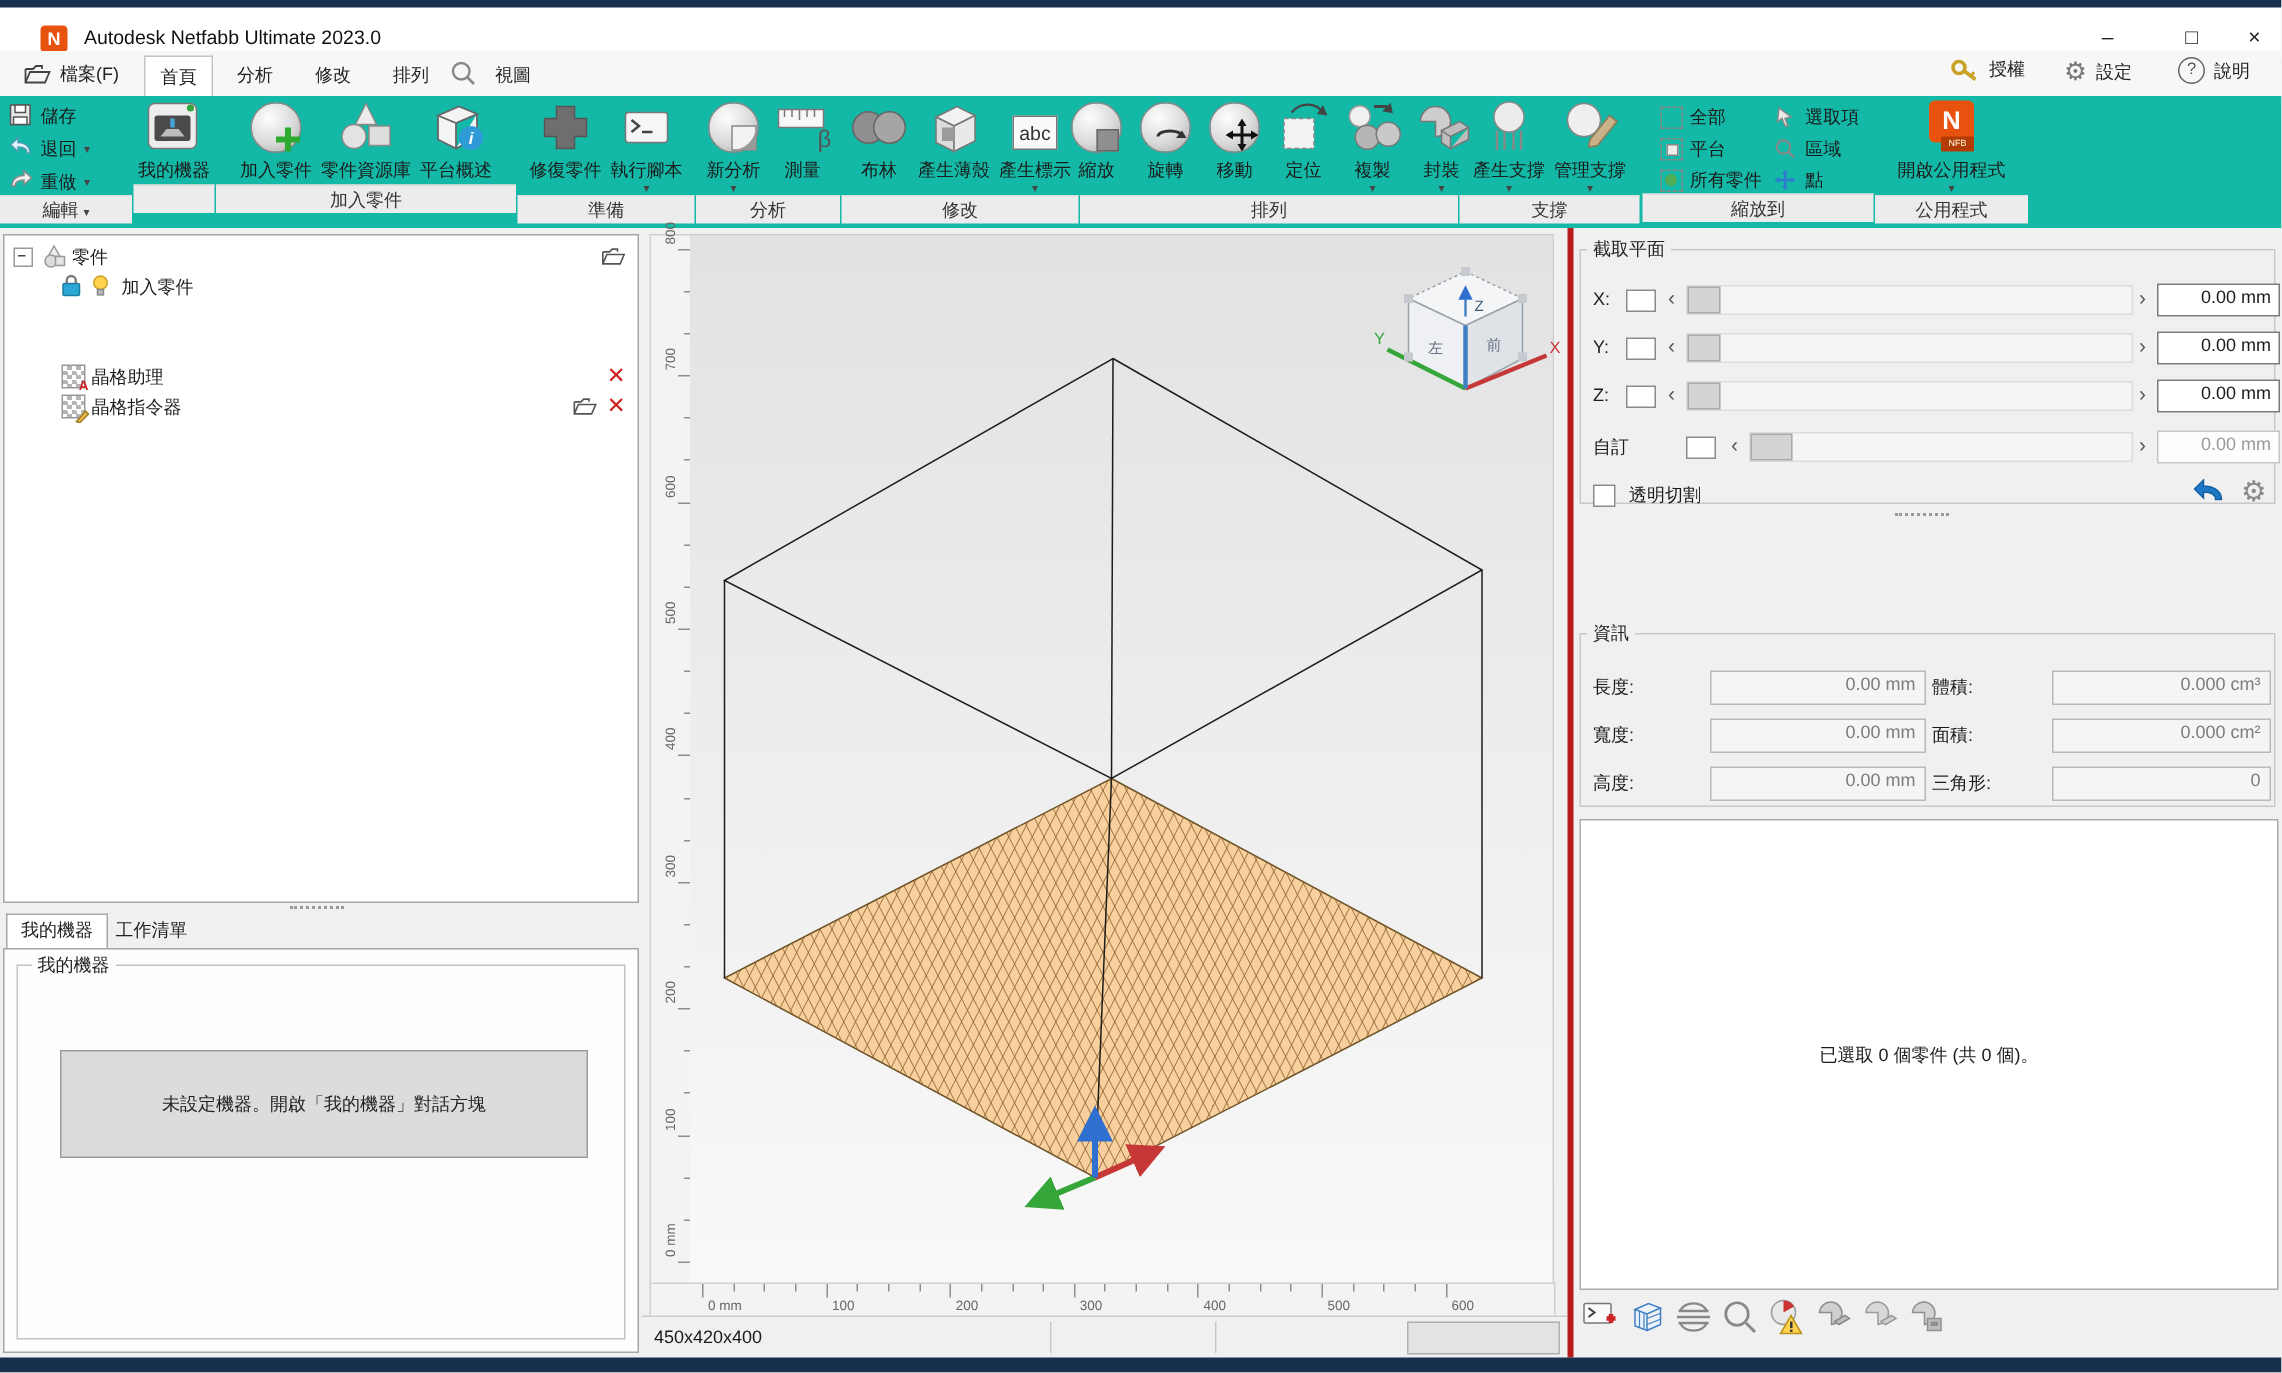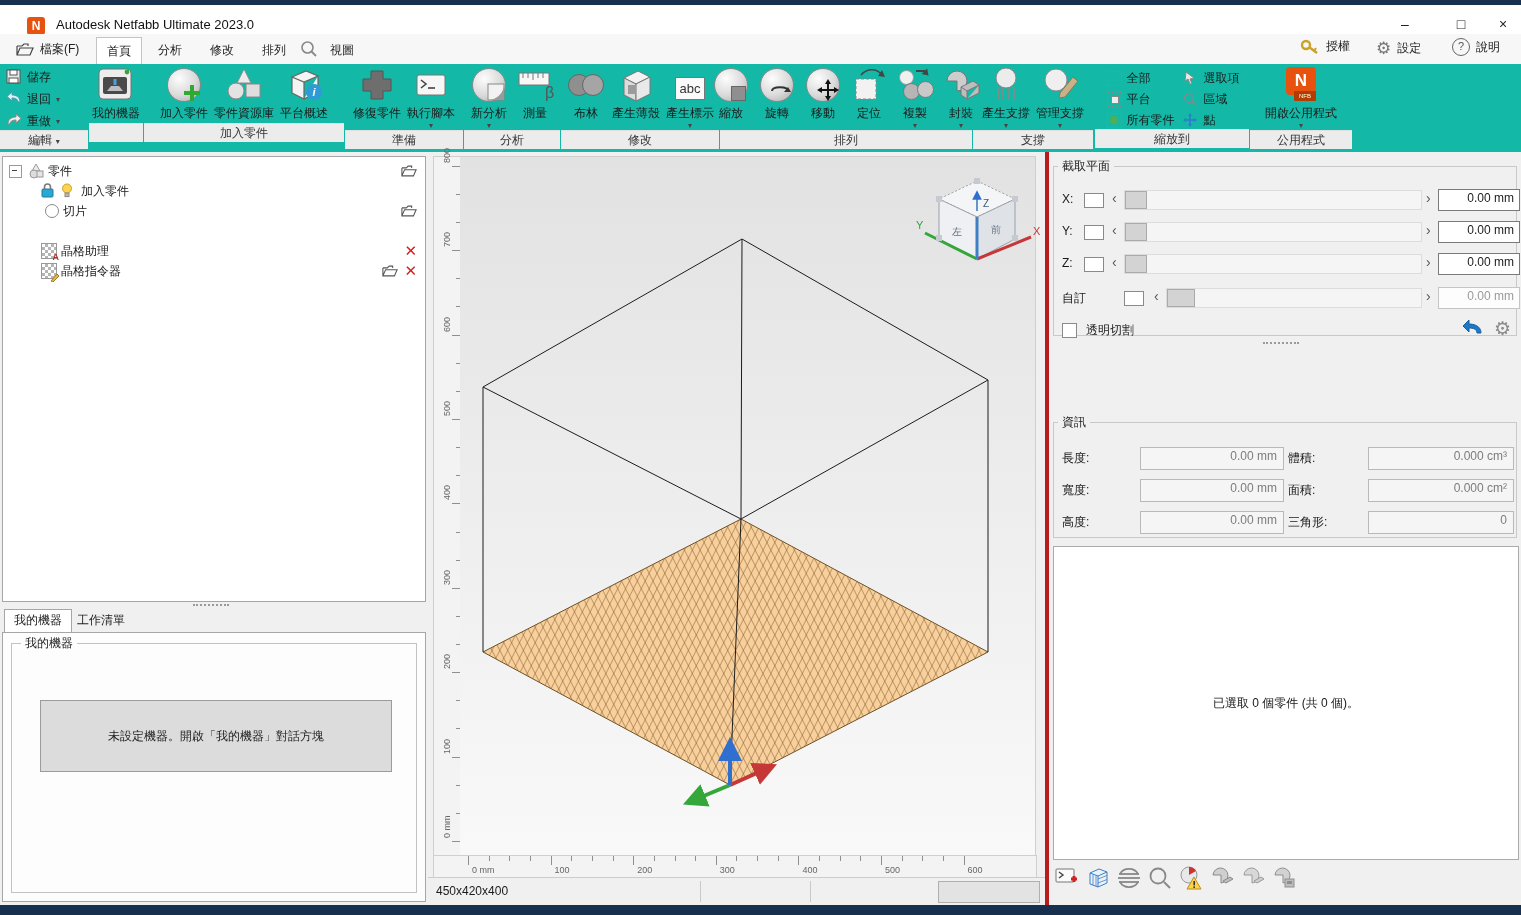--- a/index.html
+++ b/index.html
@@ -518,31 +518,20 @@
         </span>
       <span class="sic" style="margin-left:4px">
           <svg width="12" height="15" viewBox="0 0 12 15">
             <circle cx="6" cy="5.5" r="4.5" fill="#ffd34d" stroke="#c9a227"></circle>
             <rect x="4" y="10" width="4" height="3.6" fill="#b9b9b9" stroke="#8a8a8a"></rect>
           </svg>
         </span>
       <span class="tlabel">加入零件</span>
     </div>
 
-    <div class="trow" style="top:44px">
-      <span style="margin-left:42px;width:12px;height:12px;border:1.4px solid #8a8a8a;border-radius:50%;display:inline-block"></span>
-      <span class="tlabel">切片</span>
-      <span class="trowRight">
-          <span>
-            <svg width="16" height="12" viewBox="0 0 18 13">
-              <path d="M1 3 L6 3 L8 1 L12 1 L12 3 M1 3 L1 12 L14 12 L17 5 L4 5 L1 12" fill="none" stroke="#555" stroke-width="1.2"></path>
-            </svg>
-          </span>
-        </span>
-    </div>
 
 
     <div class="trow" style="top:84px">
       <span style="margin-left:38px;position:relative" class="checker">
           <span style="position:absolute;right:-3px;bottom:-4px;color:#c22;font-size:9px;font-weight:bold">A</span>
         </span>
       <span class="tlabel">晶格助理</span>
       <span class="trowRight">
           <span class="redx">✕</span>
         </span>

